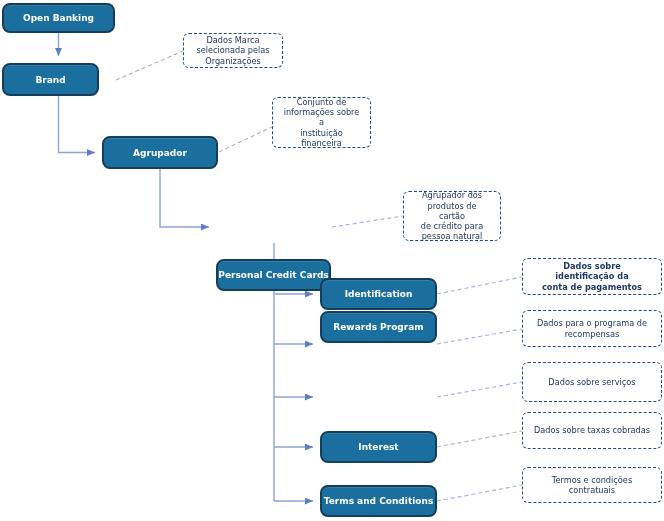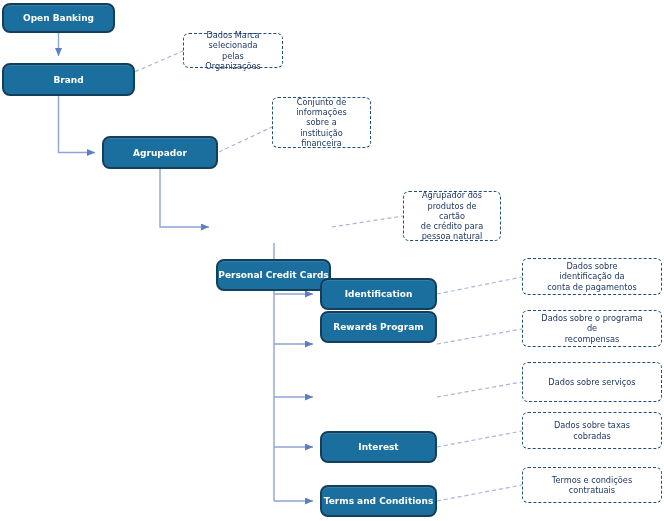--- a/index.html
+++ b/index.html
@@ -34,21 +34,21 @@
   }
   .annotation{
     position:absolute;
     background:var(--background);
     border:1px dashed var(--annotation-border);
     border-radius:6px;
     color:var(--annotation-text);
     display:flex;align-items:center;justify-content:center;
     font-size:8.2px;line-height:1.25;
     text-align:center;
-    padding:16px;
+    padding:10px;
   }
   .annotation .note-text{white-space:pre-line;}
 </style>
 </head>
 <body>
 
 <div id="canvas">
 
   <svg id="connectors" viewBox="0 0 664 521" xmlns="http://www.w3.org/2000/svg">
     <defs>
@@ -73,21 +73,21 @@
     <path class="callout-line" d="M437,294 L522,277"></path>
     <path class="callout-line" d="M437,344 L522,329"></path>
     <path class="callout-line" d="M437,397 L522,382"></path>
     <path class="callout-line" d="M437,447 L522,431"></path>
     <path class="callout-line" d="M437,501 L522,485"></path>
   </svg>
 
   <div class="node" style="left:2px;top:3px;width:113px;height:30px;">
     <span>Open Banking</span>
   </div>
-  <div class="node" style="left:2px;top:63px;width:133px;height:33px;">
+  <div class="node" style="left:2px;top:63px;width:97px;height:33px;">
     <span>Brand</span>
   </div>
   <div class="node" style="left:102px;top:136px;width:116px;height:33px;">
     <span>Agrupador</span>
   </div>
   <div class="node" style="left:216px;top:211px;width:115px;height:32px;margin-top:48px;">
     <span>Personal Credit Cards</span>
   </div>
   <div class="node" style="left:320px;top:278px;width:117px;height:32px;">
     <span>Identification</span>
@@ -112,26 +112,26 @@
 informações sobre a
 instituição
 financeira</span>
   </div>
   <div class="annotation" style="left:403px;top:191px;width:98px;height:50px;">
     <span class="note-text">Agrupador dos
 produtos de cartão
 de crédito para
 pessoa natural</span>
   </div>
-  <div class="annotation" style="left:522px;top:258px;width:140px;height:37px;">
+  <div class="annotation" style="left:522px;top:258px;width:140px;height:37px;font-weight:bold;">
     <span class="note-text">Dados sobre identificação da
 conta de pagamentos</span>
   </div>
   <div class="annotation" style="left:522px;top:310px;width:140px;height:37px;">
-    <span class="note-text">Dados sobre o programa de
+    <span class="note-text">Dados para o programa de
 recompensas</span>
   </div>
   <div class="annotation" style="left:522px;top:362px;width:140px;height:40px;">
     <span class="note-text">Dados sobre serviços</span>
   </div>
   <div class="annotation" style="left:522px;top:412px;width:140px;height:37px;">
     <span class="note-text">Dados sobre taxas cobradas</span>
   </div>
   <div class="annotation" style="left:522px;top:467px;width:140px;height:36px;">
     <span class="note-text">Termos e condições

